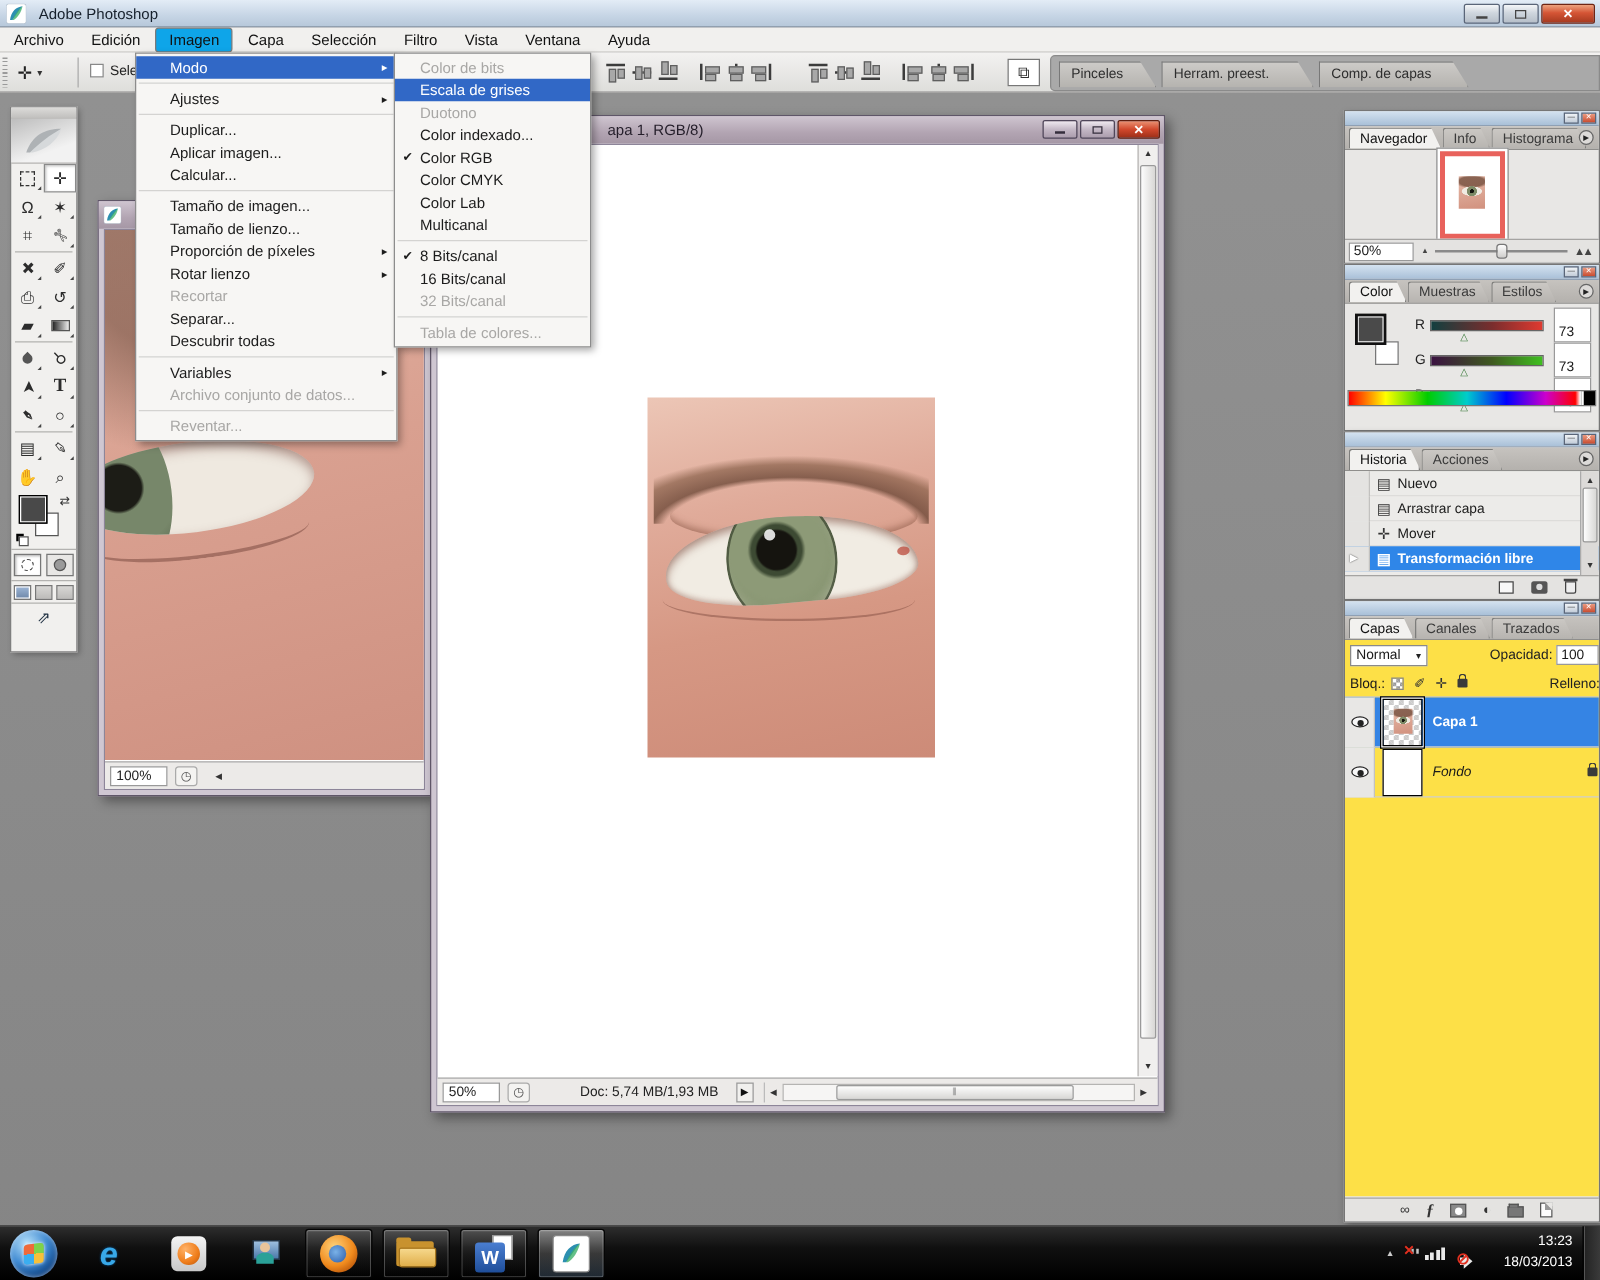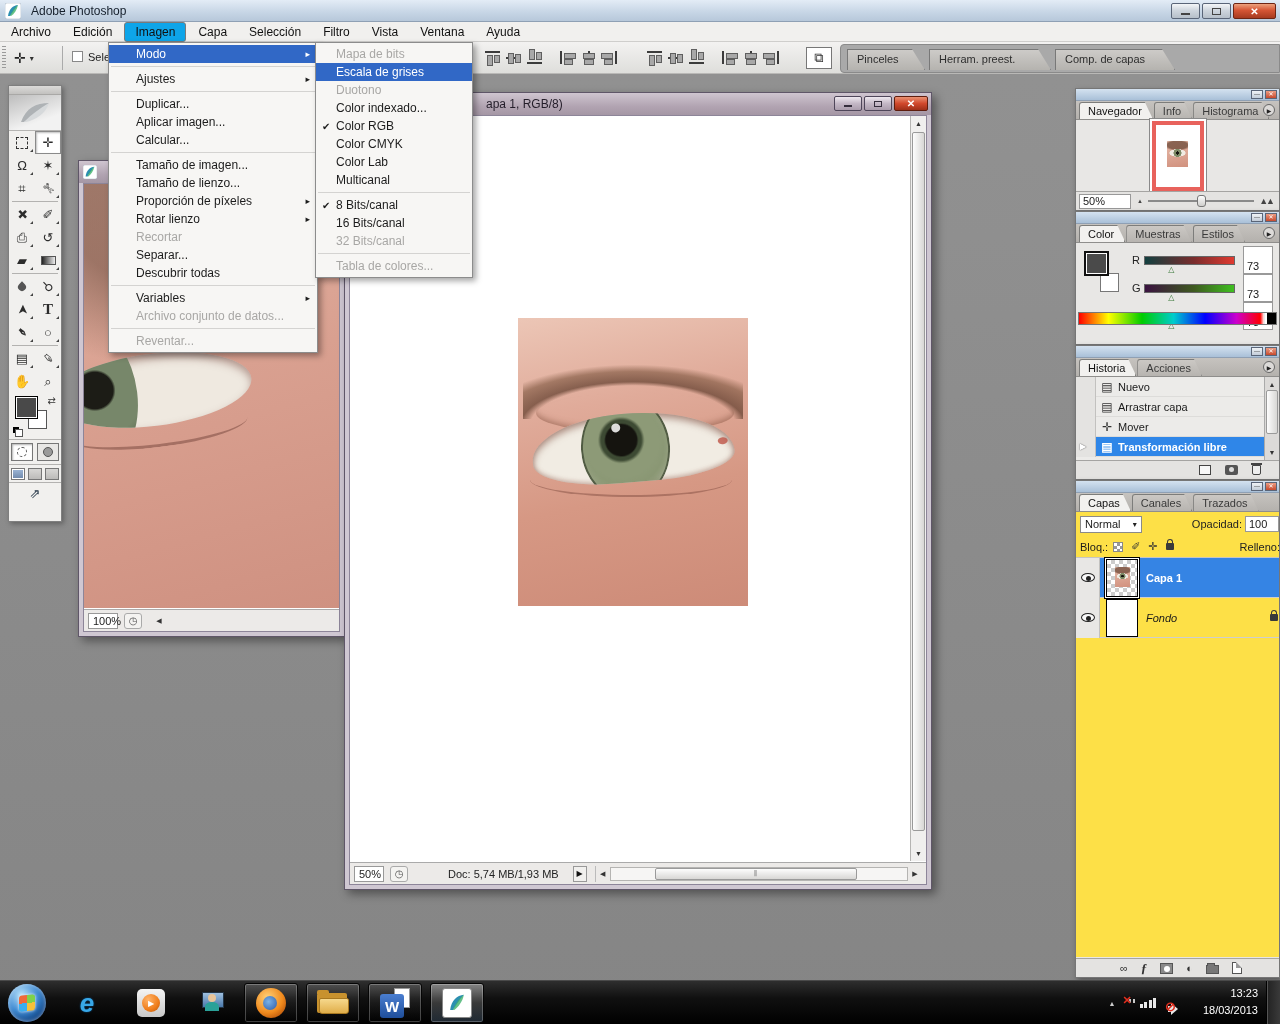--- a/index.html
+++ b/index.html
@@ -89,21 +89,21 @@
   
   .docwin { position:absolute; background:#cfc7d2; border:1px solid #5f5668; box-shadow:4px 4px 9px rgba(0,0,0,.4); }
   .doc-titlebar { height:22px; background:linear-gradient(#cfc5d0,#b2a4b2 60%,#a597a5); display:flex; align-items:center; position:relative; color:#241e2a; font-size:12px; }
   .doc-btns { position:absolute; right:3px; top:3px; display:flex; gap:2px; }
   .db { width:28px; height:15px; border:1px solid #4f465a; border-radius:2px; background:linear-gradient(#efe9f0,#c4b8c6 50%,#ab9dad); display:flex; align-items:center; justify-content:center; }
   .db .bar { width:8px; height:2px; background:#352e3c; margin-top:5px; }
   .db .box { width:8px; height:6px; border:1px solid #352e3c; }
   .db.close { width:34px; background:linear-gradient(#ea9173,#d1482c 50%,#9e2f18); border-color:#5e1d0e; color:#fff; font-size:10px; font-weight:bold; }
   .doc-inner { position:absolute; left:4px; right:4px; top:22px; bottom:4px; background:#fff; border:1px solid #8d8599; }
   .statusrow { position:absolute; left:0; right:0; bottom:0; height:22px; background:#eceae8; border-top:1px solid #aaa; display:flex; align-items:center; }
-  .zoombox { width:30px; height:16px; background:#fff; border:1px solid #999; margin-left:4px; padding:1px 4px; font-size:11px; color:#222; }
+  .zoombox { width:46px; height:16px; background:#fff; border:1px solid #999; margin-left:4px; padding:1px 4px; font-size:11px; color:#222; }
   .statclock { margin-left:6px; width:18px; height:16px; border:1px solid #aaa; border-radius:3px; background:#f4f3f1; display:flex; align-items:center; justify-content:center; font-size:10px; color:#555; }
   .docinfo { margin-left:40px; color:#222; }
   .stat-play { margin-left:14px; width:14px; height:16px; border:1px solid #999; background:#f1f0ee; display:flex; align-items:center; justify-content:center; font-size:8px; color:#111; }
   .hscroll { flex:1; height:16px; margin:0 4px 0 8px; display:flex; align-items:center; border-left:1px solid #bbb; }
   .arrbtn { width:14px; height:14px; display:flex; align-items:center; justify-content:center; font-size:7px; color:#333; background:#eceae8; }
   .hs-track { flex:1; height:14px; background:#f6f5f4; border:1px solid #b5b4b2; position:relative; }
   .hs-thumb { position:absolute; left:15%; width:68%; top:0; bottom:0; background:linear-gradient(#fdfdfd,#d8d7d5); border:1px solid #9a9a9a; border-radius:2px; display:flex; align-items:center; justify-content:center; color:#888; font-size:8px; letter-spacing:1px; }
   .vscroll { position:absolute; right:0; top:0; bottom:23px; width:16px; background:#f0efee; border-left:1px solid #b5b4b2; }
   .vs-arrow { height:15px; display:flex; align-items:center; justify-content:center; font-size:7px; color:#333; }
   .vs-thumb { position:absolute; left:1px; right:1px; top:16px; bottom:30px; background:linear-gradient(90deg,#fdfdfd,#d8d7d5); border:1px solid #9a9a9a; border-radius:2px; }
@@ -613,21 +613,21 @@
         <span>Archivo conjunto de datos...</span>
       </div>
     <div class="msep"></div>
     <div class="mi dis">
         <span>Reventar...</span>
       </div>
   </div>
 
   <div class="menupanel menu-modo">
     <div class="mi dis">
-        <span>Mapa de bits</span>
+        <span>Color de bits</span>
       </div>
     <div class="mi hl">
         <span>Escala de grises</span>
       </div>
     <div class="mi dis">
         <span>Duotono</span>
       </div>
     <div class="mi">
         <span>Color indexado...</span>
       </div>

